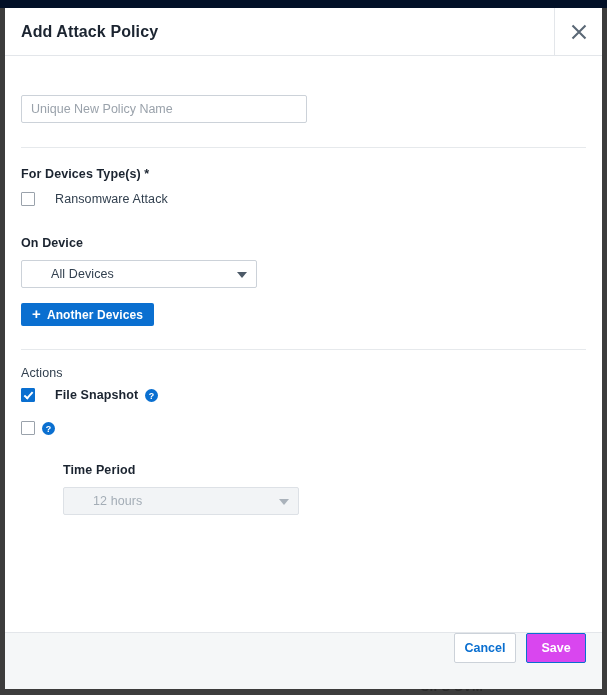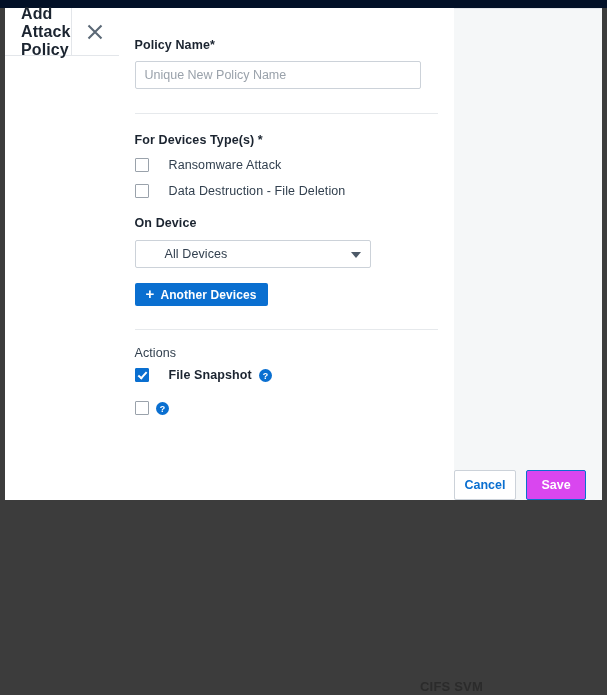--- a/index.html
+++ b/index.html
@@ -41,23 +41,24 @@
     white-space: nowrap;
     overflow: hidden;
   }
 
   
   #modal {
     position: absolute;
     left: 5px;
     top: 8px;
     width: 597px;
-    height: 492px;
+    height: 681px;
     background: #ffffff;
     display: flex;
+    flex-direction: column;
     box-sizing: border-box;
   }
 
   
   #modal-header {
     height: 48px;
     flex: 0 0 48px;
     display: flex;
     align-items: stretch;
     border-bottom: 1px solid #e3e6ea;
@@ -236,21 +237,21 @@
     position: relative;
     top: -1px;
   }
 
   
   #modal-footer {
     flex: 0 0 57px;
     background: #f5f7f8;
     border-top: 1px solid #e3e6ea;
     display: flex;
-    align-items: flex-end;
+    align-items: flex-start;
     justify-content: flex-end;
     padding-right: 16px;
     box-sizing: border-box;
   }
   .btn-cancel {
     width: 62px;
     height: 30px;
     background: #ffffff;
     border: 1px solid #ccd2d9;
     border-radius: 2px;
@@ -289,41 +290,36 @@
       <svg width="20" height="20" viewBox="0 0 20 20">
         <path d="M3.5 3.5 L16.5 16.5 M16.5 3.5 L3.5 16.5" stroke="#5b6876" stroke-width="2.1" stroke-linecap="butt" fill="none"></path>
       </svg>
     </div>
   </div>
 
   <div id="modal-body">
 
     
     <div style="height:30px"></div>
-    <div class="field-label">Policy Name*</div>
     <div style="height:9px"></div>
     <input class="text-input" type="text" placeholder="Unique New Policy Name" style="">
 
     <div style="height:24px"></div>
     <hr class="sep">
     <div style="height:19px"></div>
 
     
     <div class="field-label">For Devices Type(s) *</div>
     <div style="height:11px"></div>
 
     <div class="cbrow">
       <span class="cbox"></span>
       <span class="cblabel">Ransomware Attack</span>
     </div>
     <div style="height:12px"></div>
-    <div class="cbrow">
-      <span class="cbox"></span>
-      <span class="cblabel">Data Destruction - File Deletion</span>
-    </div>
 
     <div style="height:18px"></div>
 
     
     <div class="field-label">On Device</div>
     <div style="height:10px"></div>
     <div class="select-box">
       <span class="sv">All Devices</span>
       <span class="caret"></span>
     </div>
@@ -357,20 +353,28 @@
       <span class="cbox"></span>
       <svg class="help-icon" viewBox="0 0 16 16">
         <circle cx="8" cy="8" r="8" fill="#0a6fd0"></circle>
         <text x="8" y="12" text-anchor="middle" font-family="Liberation Sans, sans-serif" font-size="11" font-weight="bold" fill="#ffffff">?</text>
       </svg>
     </div>
 
     <div style="height:28px"></div>
 
     
+    <div style="margin-left:42px">
+      <div class="field-label">Time Period</div>
+      <div style="height:10px"></div>
+      <div class="select-box disabled">
+        <span class="sv">12 hours</span>
+        <span class="caret"></span>
+      </div>
+    </div>
 
   </div>
 
   <div id="modal-footer">
     <button class="btn-cancel">Cancel</button>
     <button class="btn-save">Save</button>
   </div>
 
 </div>
 

